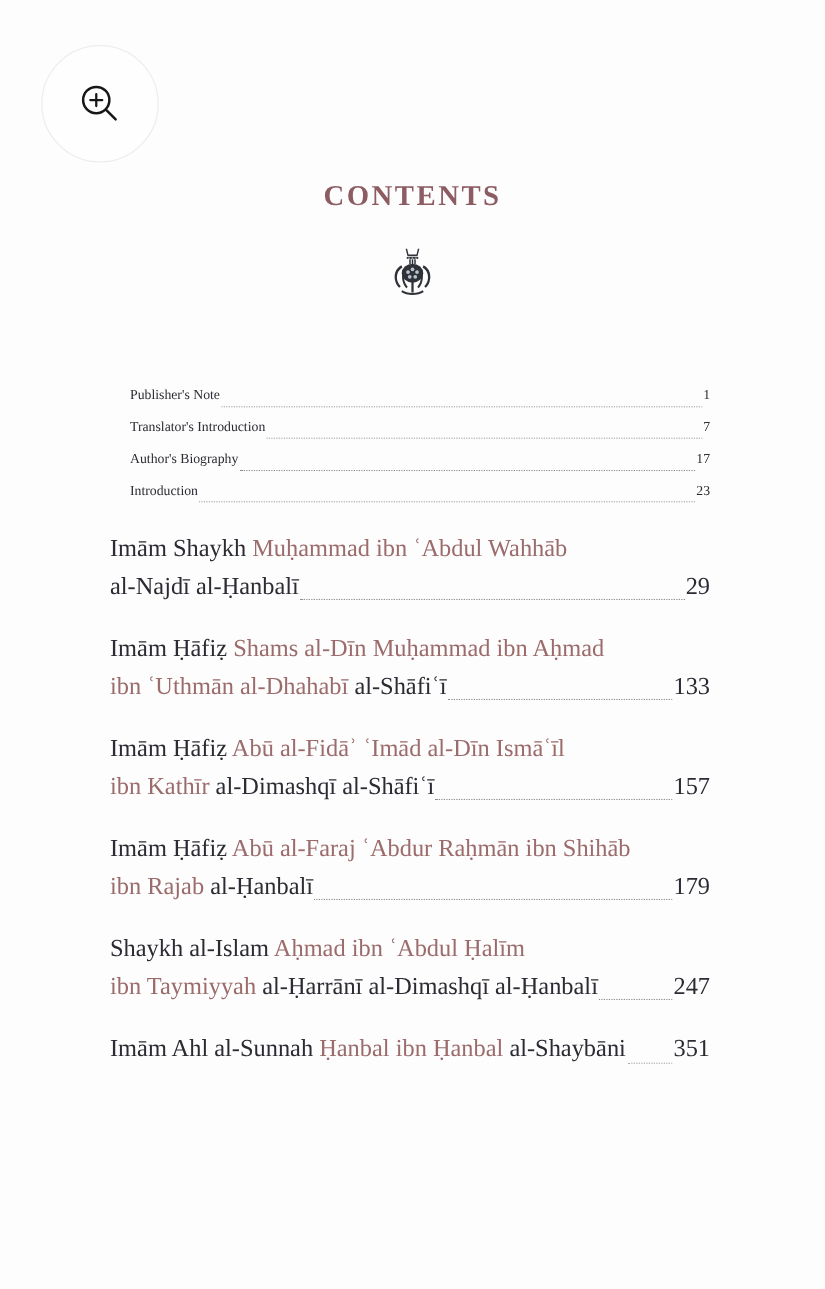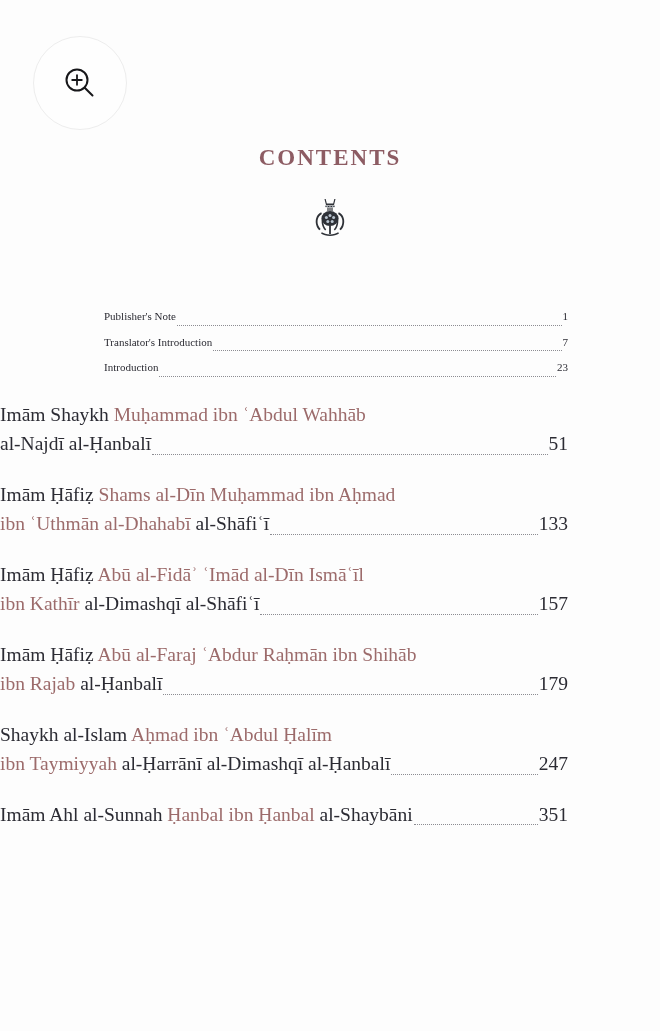--- a/index.html
+++ b/index.html
@@ -73,21 +73,21 @@
 
   
   .toc {
     position: absolute;
     left: 0;
     top: 304px;
     width: 660px;
   }
 
   .front-group { padding-left: 104px; padding-right: 92px; }
-  .names-group { padding-right: 92px; margin-top: 19px; }
+  .names-group { padding-left: 88px; padding-right: 92px; margin-top: 19px; }
 
   .entry { color: #2b2b33; }
 
   .front-group .entry {
     font-size: 11px;
     line-height: 25.5px;
   }
   .names-group .entry {
     font-size: 19.5px;
     line-height: 29.5px;
@@ -175,33 +175,40 @@
         </div>
         <div class="entry">
           <div class="ln">
             <span class="txt c-dark">Translator's Introduction</span>
             <span class="leader"></span>
             <span class="pg">7</span>
           </div>
         </div>
         <div class="entry">
           <div class="ln">
+            <span class="txt c-dark">Author's Biography</span>
+            <span class="leader"></span>
+            <span class="pg">17</span>
+          </div>
+        </div>
+        <div class="entry">
+          <div class="ln">
             <span class="txt c-dark">Introduction</span>
             <span class="leader"></span>
             <span class="pg">23</span>
           </div>
         </div>
       </div>
     <div class="names-group">
         <div class="entry">
           <div class="ln plain"><span class="c-dark">Imām Shaykh </span><span class="c-red">Muḥammad ibn ʿAbdul Wahhāb</span></div>
           <div class="ln">
             <span class="txt"><span class="c-dark">al-Najdī al-Ḥanbalī</span></span>
             <span class="leader"></span>
-            <span class="pg">51</span>
+            <span class="pg">29</span>
           </div>
         </div>
         <div class="entry">
           <div class="ln plain"><span class="c-dark">Imām Ḥāfiẓ </span><span class="c-red">Shams al-Dīn Muḥammad ibn Aḥmad</span></div>
           <div class="ln">
             <span class="txt"><span class="c-red">ibn ʿUthmān al-Dhahabī </span><span class="c-dark">al-Shāfiʿī</span></span>
             <span class="leader"></span>
             <span class="pg">133</span>
           </div>
         </div>

